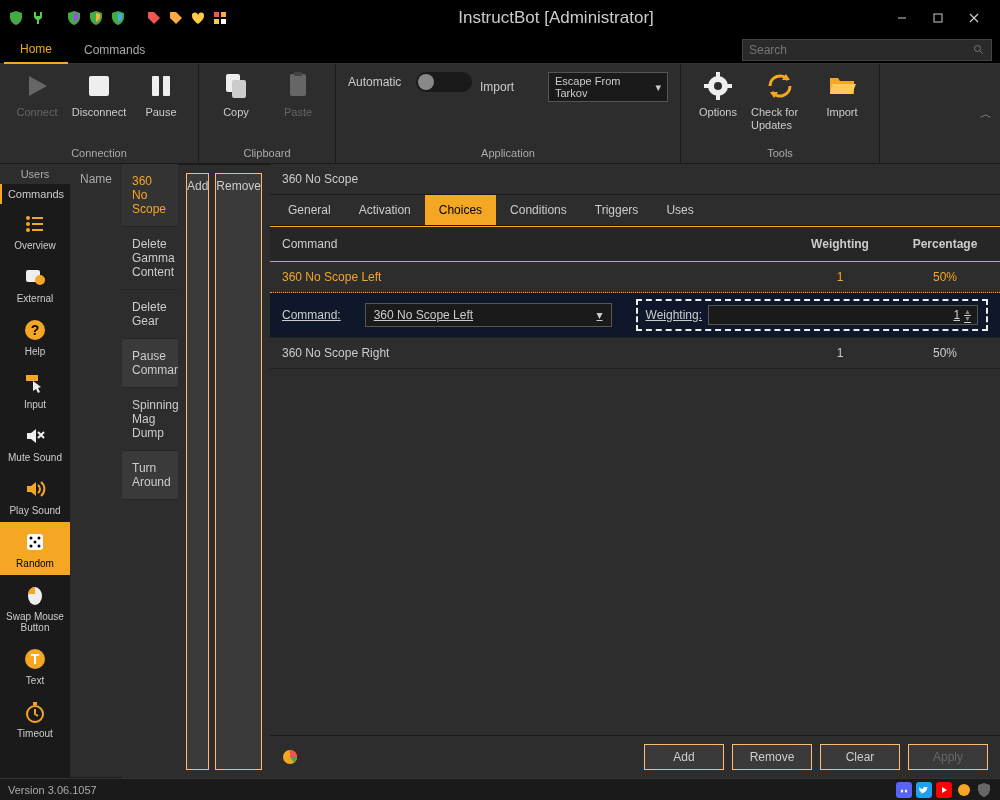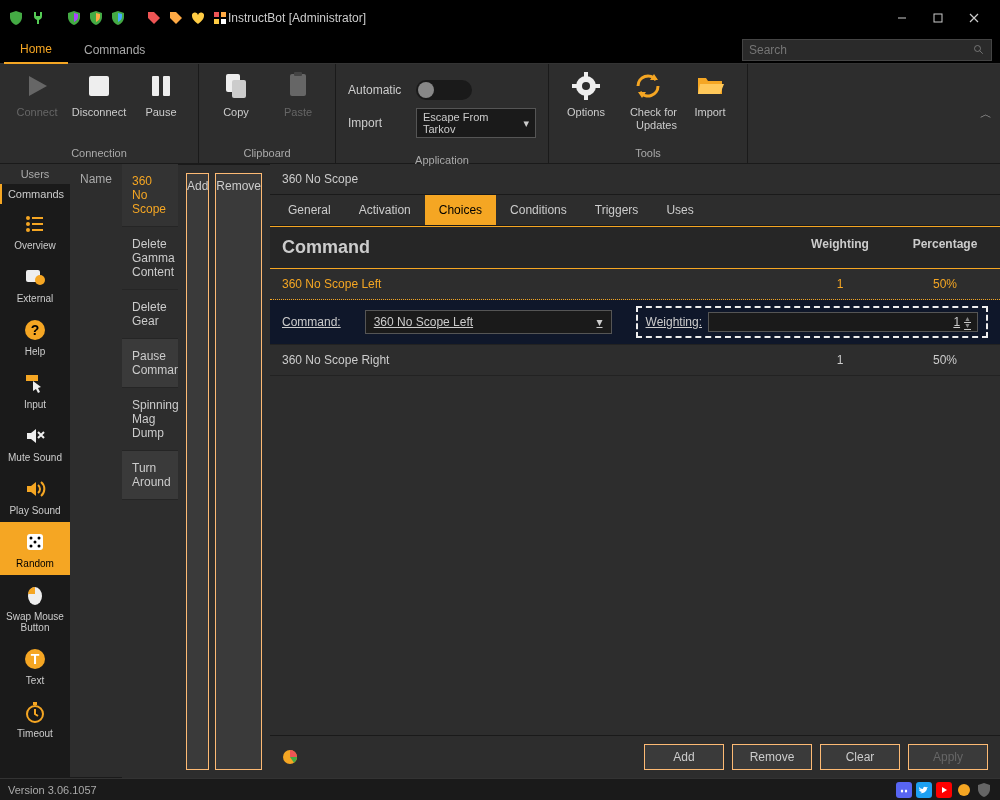--- a/index.html
+++ b/index.html
@@ -2,41 +2,41 @@
 <html><head>
 <meta charset="utf-8">
 <style>
 * { margin: 0; padding: 0; box-sizing: border-box; font-family: "Segoe UI", Arial, sans-serif; }
 body { width: 1000px; height: 800px; background: #1a1a1a; color: #ccc; font-size: 12px; overflow: hidden; position: relative; }
 
 
 .titlebar { height: 36px; background: #000; display: flex; align-items: center; padding: 0 8px; }
 .titlebar-icons { display: flex; gap: 6px; align-items: center; }
 .tb-icon { width: 16px; height: 16px; }
-.titlebar-title { flex: 1; text-align: left; color: #ccc; font-size: 12px; }
+.titlebar-title { flex: 1; text-align: center; color: #ccc; font-size: 17px; }
 .titlebar-controls { display: flex; }
 .tb-btn { width: 36px; height: 36px; display: flex; align-items: center; justify-content: center; color: #ccc; cursor: pointer; }
 
 
 .tabbar { height: 28px; background: #000; display: flex; align-items: center; padding-left: 4px; border-bottom: 1px solid #333; }
 .tab { padding: 6px 16px; color: #aaa; cursor: pointer; font-size: 12px; }
 .tab.active { color: #f5a623; border-bottom: 2px solid #f5a623; }
 .search-box { margin-left: auto; margin-right: 8px; width: 250px; height: 22px; background: #2a2a2a; border: 1px solid #444; display: flex; align-items: center; padding: 0 6px; }
 .search-box input { flex: 1; background: transparent; border: none; color: #ccc; font-size: 12px; outline: none; }
 
 
 .ribbon { height: 100px; background: #2d2d2d; display: flex; border-bottom: 1px solid #1a1a1a; position: relative; }
 .ribbon-group { display: flex; flex-direction: column; border-right: 1px solid #1a1a1a; }
 .ribbon-items { display: flex; flex: 1; align-items: flex-start; padding: 6px 8px; gap: 4px; }
 .ribbon-label { text-align: center; font-size: 11px; color: #aaa; padding-bottom: 4px; }
 .ribbon-btn { display: flex; flex-direction: column; align-items: center; justify-content: flex-start; width: 58px; cursor: pointer; }
 .ribbon-btn .icon { width: 32px; height: 32px; margin-bottom: 4px; display: flex; align-items: center; justify-content: center; }
-.ribbon-btn .lbl { font-size: 11px; color: #ccc; text-align: right; line-height: 1.2; }
+.ribbon-btn .lbl { font-size: 11px; color: #ccc; text-align: left; line-height: 1.2; }
 .ribbon-btn.disabled .lbl { color: #666; }
-.ribbon-app { flex-direction: column; padding: 16px 12px; gap: 8px; }
+.ribbon-app { flex-direction: row; padding: 8px 12px; gap: 8px; }
 .ribbon-row { display: flex; align-items: center; gap: 8px; }
 .toggle { width: 56px; height: 20px; background: #1a1a1a; border-radius: 10px; position: relative; cursor: pointer; }
 .toggle-knob { width: 16px; height: 16px; background: #888; border-radius: 50%; position: absolute; top: 2px; left: 2px; }
 .select { background: #1a1a1a; border: 1px solid #555; padding: 2px 6px; color: #ccc; font-size: 11px; width: 120px; display: flex; justify-content: space-between; align-items: center; cursor: pointer; }
 .chevron { position: absolute; right: 8px; top: 50%; transform: translateY(-50%); cursor: pointer; color: #aaa; }
 
 
 .body { display: flex; height: 614px; }
 .sidebar-nav { width: 70px; background: #1a1a1a; display: flex; flex-direction: column; }
 .nav-tab { padding: 4px 0; text-align: center; font-size: 11px; color: #aaa; cursor: pointer; background: #2d2d2d; }
@@ -56,21 +56,21 @@
 .btn { flex: 1; padding: 5px 0; text-align: center; background: #3a3a3a; border: 1px solid #fdba74; color: #ccc; font-size: 12px; cursor: pointer; }
 
 .main { flex: 1; background: #2d2d2d; display: flex; flex-direction: column; }
 .main-title { padding: 8px 12px; font-size: 12px; color: #ccc; border-bottom: 1px solid #1a1a1a; }
 .sub-tabs { display: flex; background: #2d2d2d; border-bottom: 1px solid #1a1a1a; padding-left: 4px; }
 .sub-tab { padding: 8px 14px; font-size: 12px; color: #ccc; cursor: pointer; }
 .sub-tab.active { background: #f5a623; color: #000; }
 
 .grid { flex: 1; display: flex; flex-direction: column; }
 .grid-header { display: flex; background: #262626; border-top: 1px solid #f5a623; border-bottom: 1px solid #f5a623; }
-.col-cmd { flex: 1; padding: 10px 12px; font-weight: bold; font-size: 18px; }
+.col-cmd { flex: 1; padding: 10px 12px; font-weight: normal; font-size: 12px; }
 .col-w { width: 100px; padding: 10px 12px; font-weight: bold; text-align: center; font-size: 12px; }
 .col-p { width: 110px; padding: 10px 12px; font-weight: bold; text-align: center; font-size: 12px; }
 .grid-row { display: flex; align-items: center; padding: 0; border-bottom: 1px solid #222; }
 .grid-row.selected { color: #f5a623; border-bottom: 1px dotted #f5a623; }
 .grid-row .col-cmd, .grid-row .col-w, .grid-row .col-p { padding: 8px 12px; font-weight: normal; font-size: 12px; }
 .grid-row .col-w, .grid-row .col-p { text-align: center; }
 
 .edit-row { display: flex; align-items: center; padding: 6px 12px; gap: 24px; background: #0f172a; border-bottom: 1px solid #222; text-decoration: underline; }
 .edit-select { flex: 1; background: #1a1a1a; border: 1px solid #555; padding: 4px 8px; color: #ccc; font-size: 12px; display: flex; justify-content: space-between; align-items: center; }
 .weight-box { display: flex; align-items: center; gap: 6px; border: 2px dashed #eee; padding: 4px 8px; }

